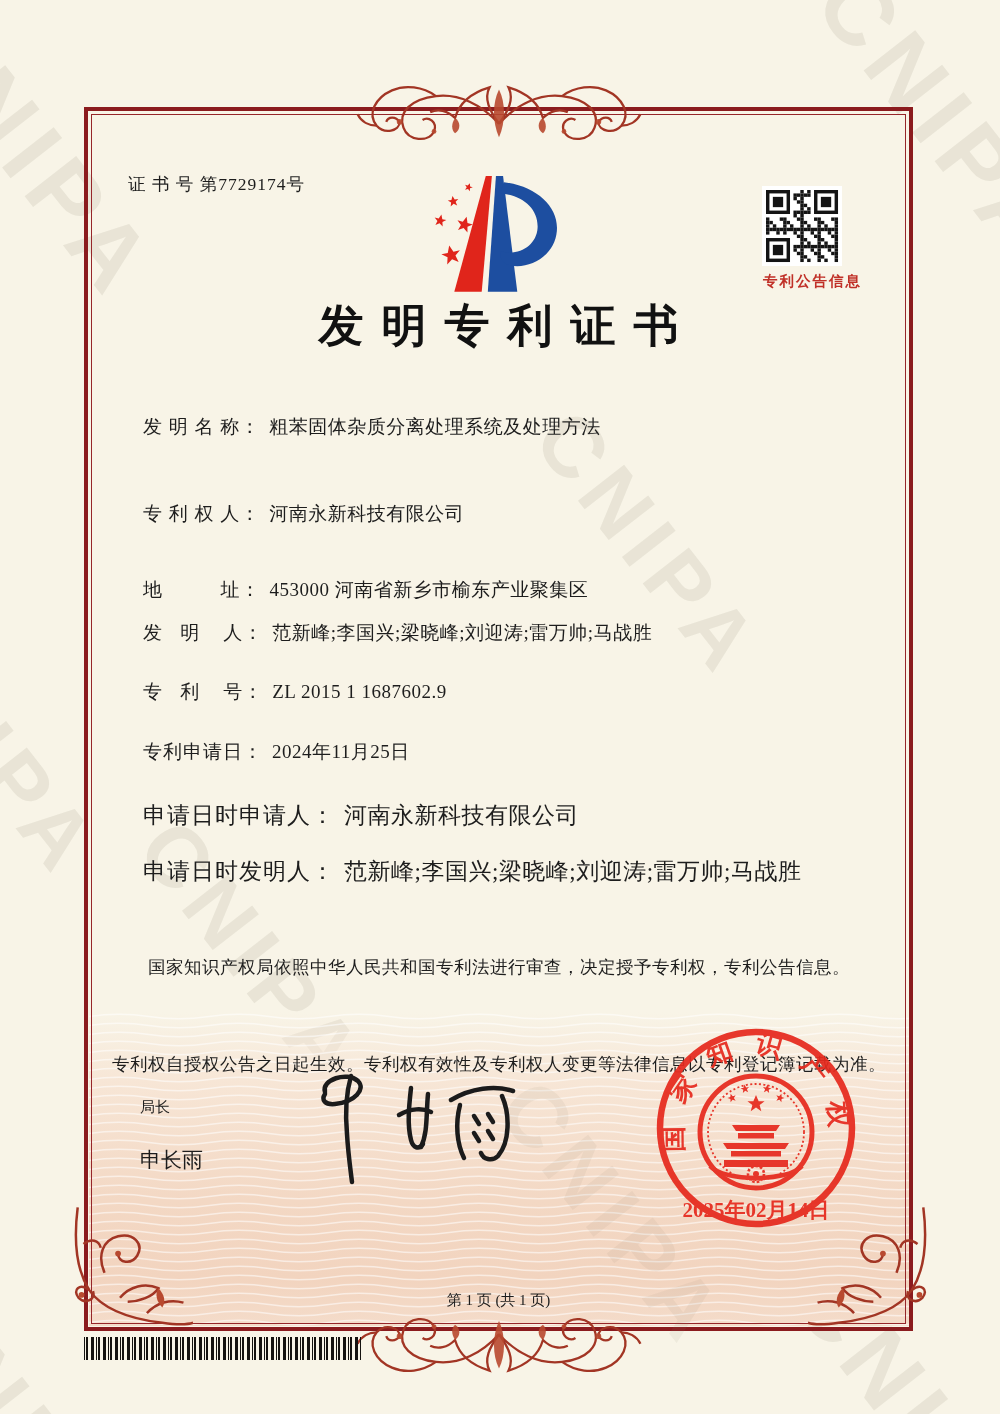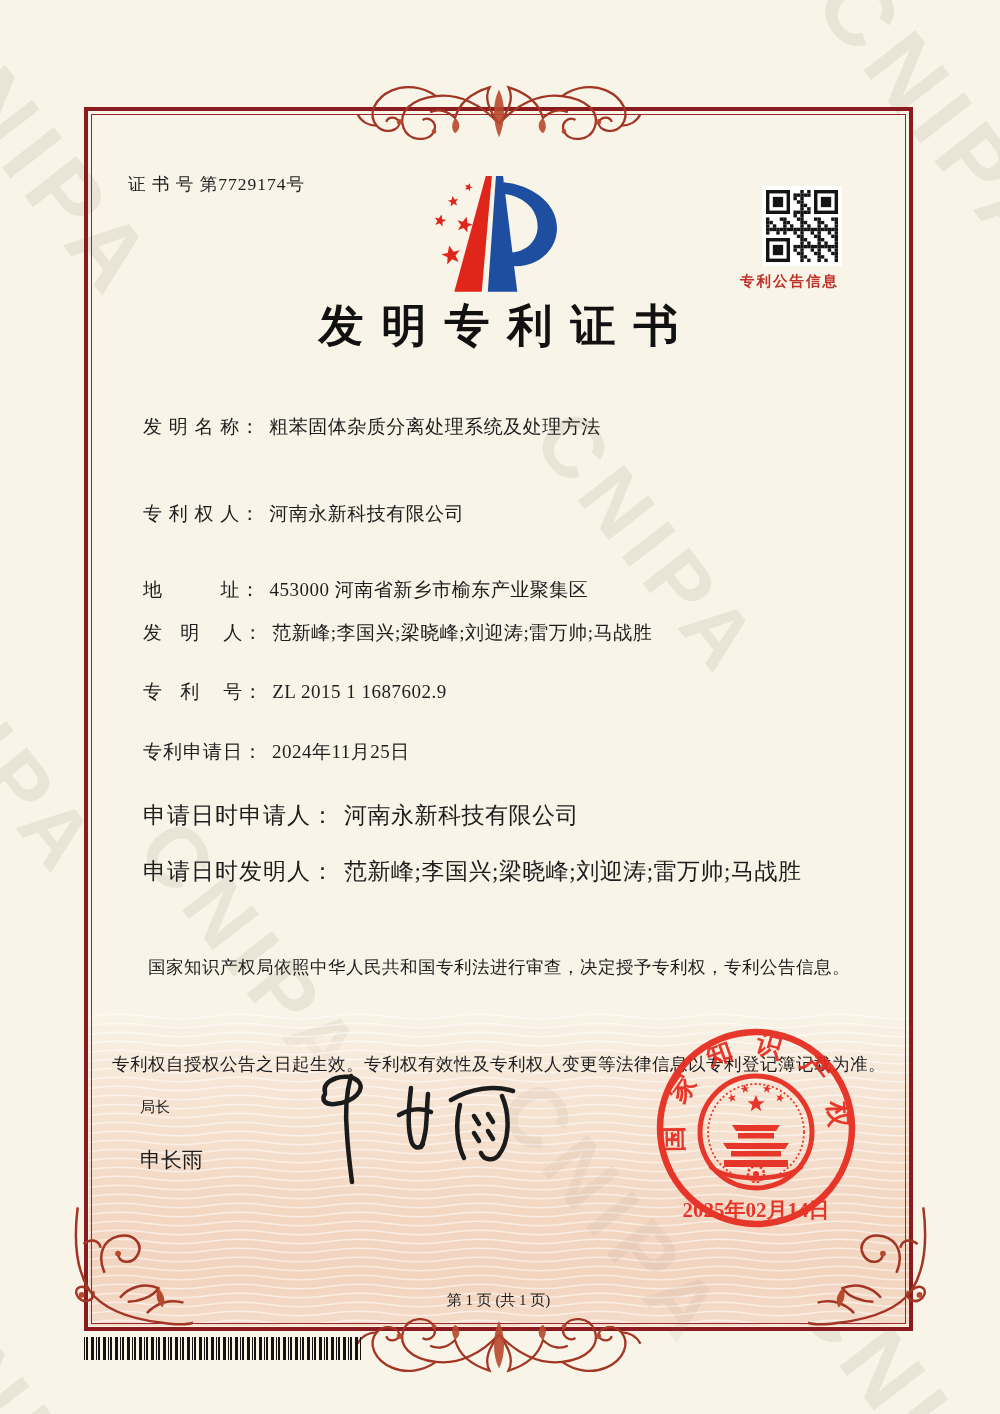--- a/index.html
+++ b/index.html
@@ -35,21 +35,21 @@
     background:linear-gradient(to bottom,rgba(249,243,230,0) 0%,#f7e6d6 22%,#f3d8c4 60%,#f2d4bf 85%,#f4dcca 100%);
   }
   .band svg{position:absolute;left:0;top:0;}
   
   .orn{position:absolute;z-index:5;pointer-events:none;}
   
   .cert-no{position:absolute;left:128px;top:172px;font-size:17.5px;letter-spacing:1px;z-index:6;}
   .logo{position:absolute;left:428px;top:170px;z-index:6;}
   .qr{position:absolute;left:762px;top:186px;z-index:6;background:#fff;padding:2px;}
   .qr-caption{
-    position:absolute;left:740px;top:272px;width:122px;text-align:left;z-index:6;
+    position:absolute;left:740px;top:272px;width:122px;text-align:right;z-index:6;
     font-size:14.5px;letter-spacing:2px;color:#c03028;font-weight:bold;
   }
   .title{
     position:absolute;left:84px;top:296px;width:829px;text-align:center;z-index:6;
     font-size:45px;font-weight:bold;letter-spacing:18px;text-indent:18px;color:#111;
   }
   
   .row{position:absolute;left:143px;z-index:6;font-size:19px;white-space:nowrap;}
   .row .label{white-space:pre;letter-spacing:1px;}
   .row .value{margin-left:9px;letter-spacing:0.5px;}

